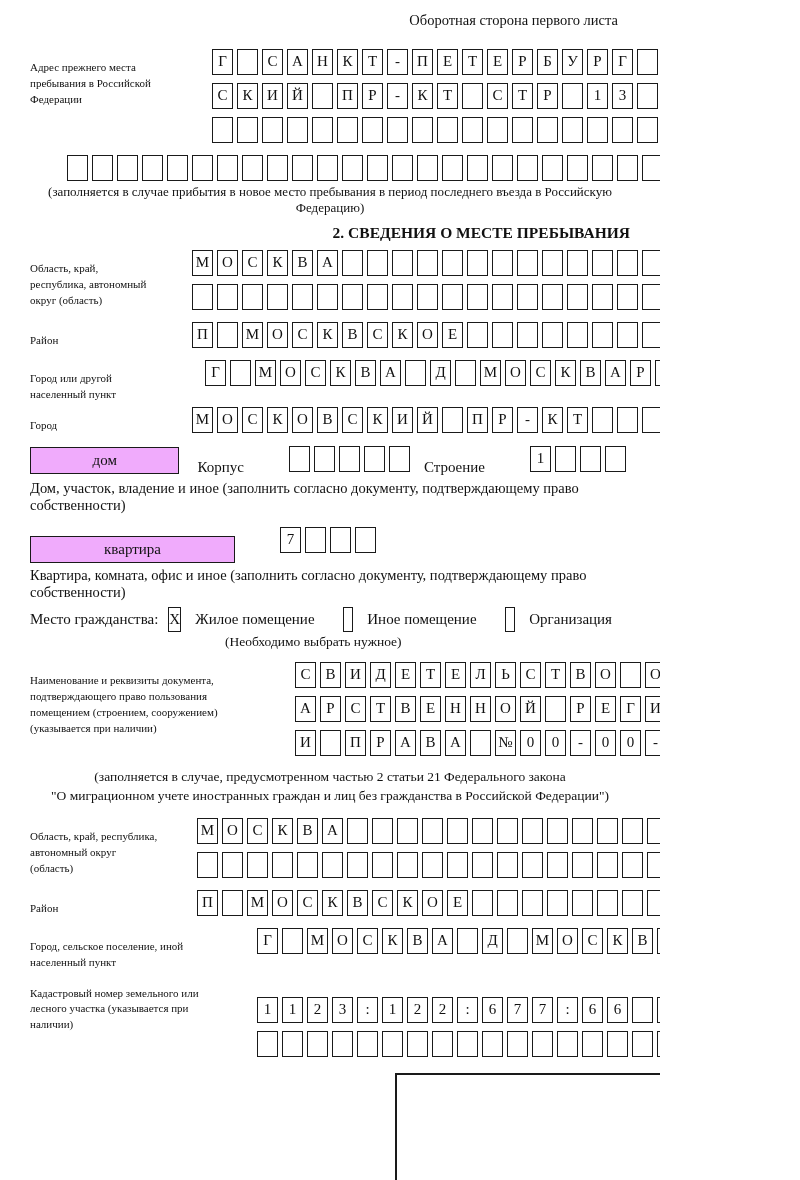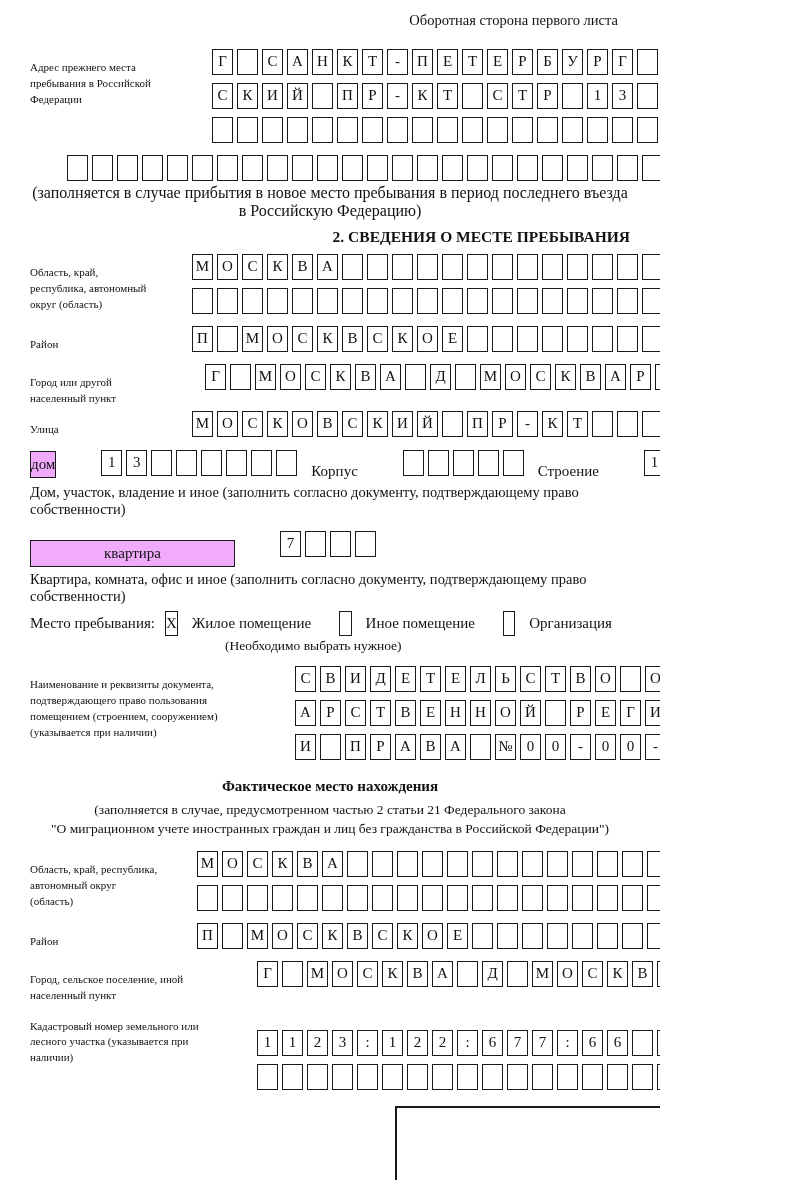--- a/index.html
+++ b/index.html
@@ -25,21 +25,21 @@
 
   .field { display: flex; align-items: flex-start; margin-bottom: 4px; }
   .flabel { flex: 0 0 auto; font-size: 11px; line-height: 1.45; padding-top: 3px; margin-top: 8px; }
   .w125 { width: 125px; } .w138 { width: 138px; } .w145 { width: 145px; }
   .w130 { width: 130px; } .w190 { width: 190px; } .w228 { width: 228px; }
   .fcells { flex: 1 1 auto; }
   .fcells .cellrow { margin-bottom: 7px; }
 
   .fullrow { margin-top: 2px; }
 
-  .note-center { text-align: center; font-size: 16px; margin: 2px 0 8px 0; }
+  .note-center { text-align: center; font-size: 13px; margin: 2px 0 8px 0; }
   .sec-title { text-align: right; font-weight: bold; font-size: 15.5px; margin: 4px 0 8px 0; }
 
   
   .inline-line { display: flex; align-items: center; margin: 2px 0 4px 0; white-space: nowrap; }
   .named-box {
     display: inline-block; border: 1.7px solid #1a1a1a; height: 27px;
     text-align: center; line-height: 24px; font-size: 15px; margin-right: 8px; background: #f0abfc;
   }
   .box-dom { width: 167px; }
   .box-kv  { width: 205px; margin-top: 16px; }
@@ -101,63 +101,61 @@
   </div>
 
   <div class="field">
     <div class="flabel w138">Город или другой населенный пункт</div>
     <div class="fcells">
       <div class="cellrow"><span class="cell">Г</span><span class="cell"></span><span class="cell">М</span><span class="cell">О</span><span class="cell">С</span><span class="cell">К</span><span class="cell">В</span><span class="cell">А</span><span class="cell"></span><span class="cell">Д</span><span class="cell"></span><span class="cell">М</span><span class="cell">О</span><span class="cell">С</span><span class="cell">К</span><span class="cell">В</span><span class="cell">А</span><span class="cell">Р</span><span class="cell">И</span><span class="cell">К</span><span class="cell">И</span><span class="cell"></span><span class="cell"></span><span class="cell"></span></div>
     </div>
   </div>
 
   <div class="field">
-    <div class="flabel w125">Улица</div>
+    <div class="flabel w125">Город</div>
     <div class="fcells">
       <div class="cellrow"><span class="cell">М</span><span class="cell">О</span><span class="cell">С</span><span class="cell">К</span><span class="cell">О</span><span class="cell">В</span><span class="cell">С</span><span class="cell">К</span><span class="cell">И</span><span class="cell">Й</span><span class="cell"></span><span class="cell">П</span><span class="cell">Р</span><span class="cell">-</span><span class="cell">К</span><span class="cell">Т</span><span class="cell"></span><span class="cell"></span><span class="cell"></span><span class="cell"></span><span class="cell"></span><span class="cell"></span><span class="cell"></span><span class="cell"></span></div>
     </div>
   </div>
 
   <div class="inline-line">
     <span class="named-box box-dom">дом</span>
-    <span class="cellrow"><span class="cell">1</span><span class="cell">3</span><span class="cell"></span><span class="cell"></span><span class="cell"></span><span class="cell"></span><span class="cell"></span><span class="cell"></span></span>
     <span class="mini-label">Корпус</span>
     <span class="cellrow"><span class="cell"></span><span class="cell"></span><span class="cell"></span><span class="cell"></span><span class="cell"></span></span>
     <span class="mini-label">Строение</span>
     <span class="cellrow"><span class="cell">1</span><span class="cell"></span><span class="cell"></span><span class="cell"></span></span>
   </div>
   <div class="caption">Дом, участок, владение и иное (заполнить согласно документу, подтверждающему право собственности)</div>
 
   <div class="inline-line">
     <span class="named-box box-kv">квартира</span>
     <span class="cellrow"><span class="cell">7</span><span class="cell"></span><span class="cell"></span><span class="cell"></span></span>
   </div>
   <div class="caption">Квартира, комната, офис и иное (заполнить согласно документу, подтверждающему право собственности)</div>
 
   <div class="stay-line">
-    <span>Место пребывания:</span>
+    <span>Место гражданства:</span>
     <span class="checkbox">X</span>
     <span class="stay-opt-label">Жилое помещение</span>
     <span class="checkbox"></span>
     <span class="stay-opt-label">Иное помещение</span>
     <span class="checkbox"></span>
     <span class="stay-opt-label">Организация</span>
   </div>
   <div class="stay-note">(Необходимо выбрать нужное)</div>
 
   <div class="field">
     <div class="flabel w228">Наименование и реквизиты документа, подтверждающего право пользования помещением (строением, сооружением) (указывается при наличии)</div>
     <div class="fcells">
       <div class="cellrow"><span class="cell">С</span><span class="cell">В</span><span class="cell">И</span><span class="cell">Д</span><span class="cell">Е</span><span class="cell">Т</span><span class="cell">Е</span><span class="cell">Л</span><span class="cell">Ь</span><span class="cell">С</span><span class="cell">Т</span><span class="cell">В</span><span class="cell">О</span><span class="cell"></span><span class="cell">О</span><span class="cell"></span><span class="cell">Г</span><span class="cell">О</span><span class="cell">С</span><span class="cell">У</span><span class="cell">Д</span></div>
       <div class="cellrow"><span class="cell">А</span><span class="cell">Р</span><span class="cell">С</span><span class="cell">Т</span><span class="cell">В</span><span class="cell">Е</span><span class="cell">Н</span><span class="cell">Н</span><span class="cell">О</span><span class="cell">Й</span><span class="cell"></span><span class="cell">Р</span><span class="cell">Е</span><span class="cell">Г</span><span class="cell">И</span><span class="cell">С</span><span class="cell">Т</span><span class="cell">Р</span><span class="cell">А</span><span class="cell">Ц</span><span class="cell">И</span></div>
       <div class="cellrow"><span class="cell">И</span><span class="cell"></span><span class="cell">П</span><span class="cell">Р</span><span class="cell">А</span><span class="cell">В</span><span class="cell">А</span><span class="cell"></span><span class="cell">№</span><span class="cell">0</span><span class="cell">0</span><span class="cell">-</span><span class="cell">0</span><span class="cell">0</span><span class="cell">-</span><span class="cell">0</span><span class="cell">0</span><span class="cell">/</span><span class="cell">0</span><span class="cell">0</span><span class="cell">0</span></div>
     </div>
   </div>
 
-  <div class="act-title">Фактическое место нахождения</div>
   <div class="act-note">
     <div>(заполняется в случае, предусмотренном частью 2 статьи 21 Федерального закона</div>
     <div>"О миграционном учете иностранных граждан и лиц без гражданства в Российской Федерации")</div>
   </div>
 
   <div class="field">
     <div class="flabel w130">Область, край, республика, автономный округ (область)</div>
     <div class="fcells">
       <div class="cellrow"><span class="cell">М</span><span class="cell">О</span><span class="cell">С</span><span class="cell">К</span><span class="cell">В</span><span class="cell">А</span><span class="cell"></span><span class="cell"></span><span class="cell"></span><span class="cell"></span><span class="cell"></span><span class="cell"></span><span class="cell"></span><span class="cell"></span><span class="cell"></span><span class="cell"></span><span class="cell"></span><span class="cell"></span><span class="cell"></span><span class="cell"></span><span class="cell"></span><span class="cell"></span><span class="cell"></span><span class="cell"></span></div>
       <div class="cellrow"><span class="cell"></span><span class="cell"></span><span class="cell"></span><span class="cell"></span><span class="cell"></span><span class="cell"></span><span class="cell"></span><span class="cell"></span><span class="cell"></span><span class="cell"></span><span class="cell"></span><span class="cell"></span><span class="cell"></span><span class="cell"></span><span class="cell"></span><span class="cell"></span><span class="cell"></span><span class="cell"></span><span class="cell"></span><span class="cell"></span><span class="cell"></span><span class="cell"></span><span class="cell"></span><span class="cell"></span></div>

